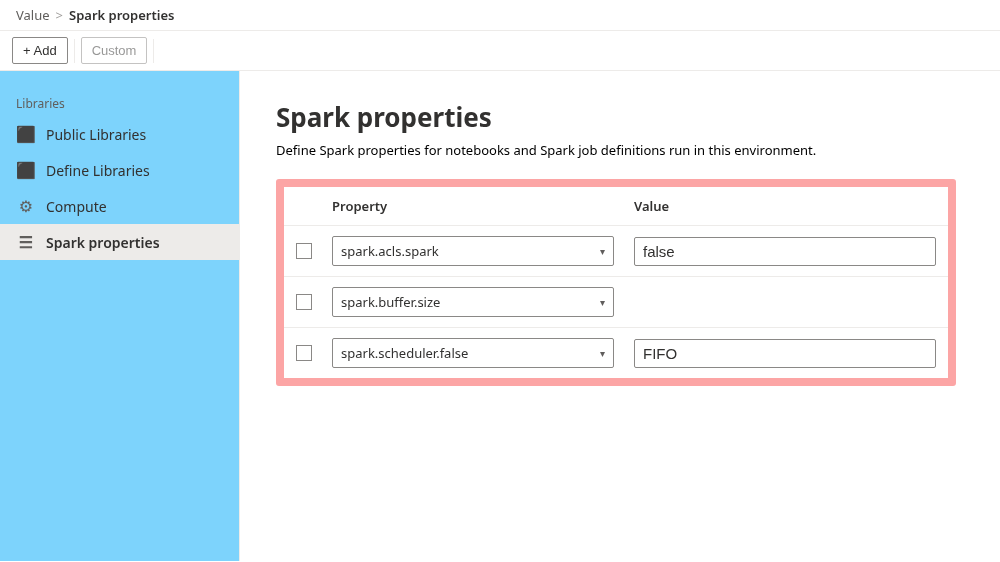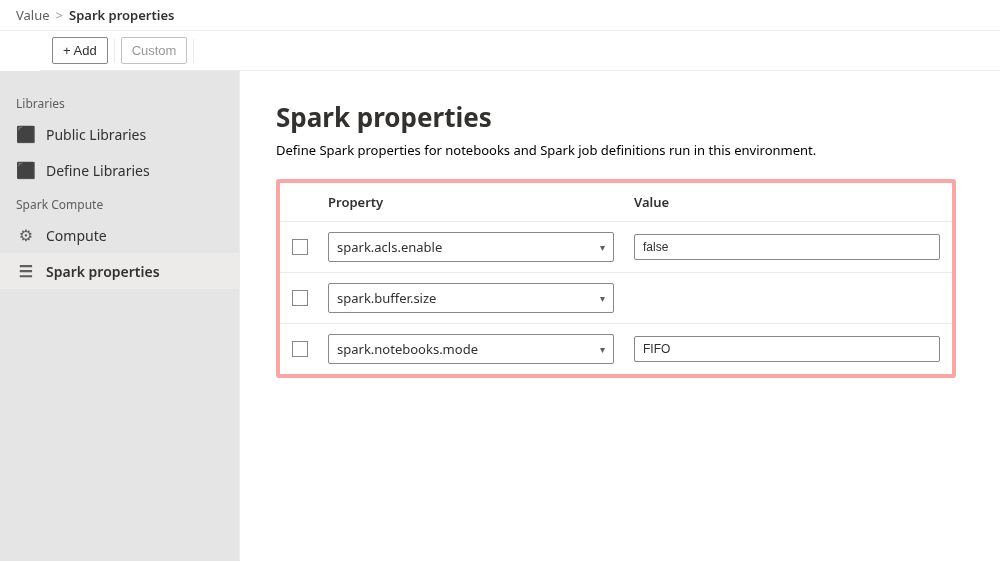--- a/index.html
+++ b/index.html
@@ -10,57 +10,57 @@
       display: flex; align-items: center; gap: 6px;
       padding: 6px 16px; font-size: 13px; color: #605e5c;
       border-bottom: 1px solid #edebe9;
     }
     .breadcrumb-sep { color: #a19f9d; }
     .breadcrumb-current { font-weight: 600; color: #323130; }
 
     
     .toolbar {
       display: flex; align-items: center; gap: 2px;
-      padding: 6px 12px; border-bottom: 1px solid #edebe9; margin-left: 40px;
+      padding: 6px 12px; border-bottom: 1px solid #edebe9;
     }
     .toolbar-btn {
       display: flex; align-items: center; gap: 5px;
       padding: 5px 10px; border: 1px solid #8a8886; border-radius: 2px;
       background: #fff; cursor: pointer; font-size: 13px; color: #323130;
     }
     .toolbar-btn-primary { background: #fff; }
     .toolbar-divider { width: 1px; height: 24px; background: #edebe9; margin: 0 4px; }
     .toolbar-btn-disabled { opacity: 0.5; cursor: default; }
 
     
     .layout { display: flex; height: calc(100vh - 72px); }
 
     
     .sidebar {
       width: 240px; min-width: 240px; border-right: 1px solid #edebe9;
-      padding: 16px 0; background: #e5e5e5;
+      padding: 16px 0; background: #7dd3fc;
     }
     .sidebar-section-label {
       padding: 8px 16px 4px; font-size: 12px; color: #605e5c; font-weight: 400;
     }
     .sidebar-item {
       display: flex; align-items: center; gap: 10px;
       padding: 8px 16px; cursor: pointer; font-size: 14px; color: #323130;
     }
     .sidebar-item.active { background: #edebe9; font-weight: 600; }
     .sidebar-icon { width: 20px; height: 20px; display: flex; align-items: center; justify-content: center; font-size: 16px; color: #605e5c; }
 
     
     .main { flex: 1; padding: 28px 36px; overflow-y: auto; }
     .page-title { font-size: 26px; font-weight: 700; color: #323130; margin-bottom: 6px; }
     .page-description { font-size: 13px; color: #000000; margin-bottom: 20px; }
 
     
     .properties-table {
-      border: 4px solid #fca5a5;
+      border: 8px solid #fca5a5;
       border-radius: 3px;
       width: 100%;
       max-width: 680px;
     }
     .table-header {
       display: grid; grid-template-columns: 36px 1fr 1fr;
       padding: 10px 12px; border-bottom: 1px solid #edebe9;
       font-weight: 600; font-size: 13px; color: #323130;
     }
     .table-row {
@@ -81,21 +81,21 @@
       display: flex; align-items: center; justify-content: space-between;
       border: 1px solid #8a8886; border-radius: 2px;
       padding: 5px 8px; background: #fff; cursor: pointer;
       font-size: 13px; color: #323130; margin-right: 10px;
     }
     .prop-select-chevron { font-size: 10px; color: #605e5c; margin-left: 8px; }
 
     
     .val-input {
       border: 1px solid #8a8886; border-radius: 2px;
-      padding: 5px 8px; font-size: 12px; color: #323130;
+      padding: 5px 8px; font-size: 15px; color: #323130;
       background: #fff; width: 100%;
     }
 
     .col-property { padding-right: 10px; }
     .col-value { }
   </style>
 </head>
 <body>
 
 <div class="breadcrumb">
@@ -117,21 +117,20 @@
     <div class="sidebar-section-label">Libraries</div>
     <div class="sidebar-item">
       <span class="sidebar-icon">⬛</span>
       <span>Public Libraries</span>
     </div>
     <div class="sidebar-item">
       <span class="sidebar-icon">⬛</span>
       <span>Define Libraries</span>
     </div>
 
-    <div class="sidebar-section-label">Spark Compute</div>
     <div class="sidebar-item">
       <span class="sidebar-icon">⚙</span>
       <span>Compute</span>
     </div>
     <div class="sidebar-item active">
       <span class="sidebar-icon">☰</span>
       <span>Spark properties</span>
     </div>
   </div>
 
@@ -147,21 +146,21 @@
         <div class="col-value">Value</div>
       </div>
 
       <div id="table-rows-container">
           <div class="table-row">
       <div>
         <div class="cb"></div>
       </div>
       <div class="col-property">
         <div class="prop-select">
-          <span>spark.acls.enable</span>
+          <span>spark.acls.spark</span>
           <span class="prop-select-chevron">▾</span>
         </div>
       </div>
       <div class="col-value">
         <input class="val-input" type="text" value="false" style="">
       </div>
     </div>
           <div class="table-row">
       <div>
         <div class="cb"></div>
@@ -172,21 +171,21 @@
           <span class="prop-select-chevron">▾</span>
         </div>
       </div>
     </div>
           <div class="table-row">
       <div>
         <div class="cb"></div>
       </div>
       <div class="col-property">
         <div class="prop-select">
-          <span>spark.notebooks.mode</span>
+          <span>spark.scheduler.false</span>
           <span class="prop-select-chevron">▾</span>
         </div>
       </div>
       <div class="col-value">
         <input class="val-input" type="text" value="FIFO" style="">
       </div>
     </div>
         </div>
     </div>
   </div>

